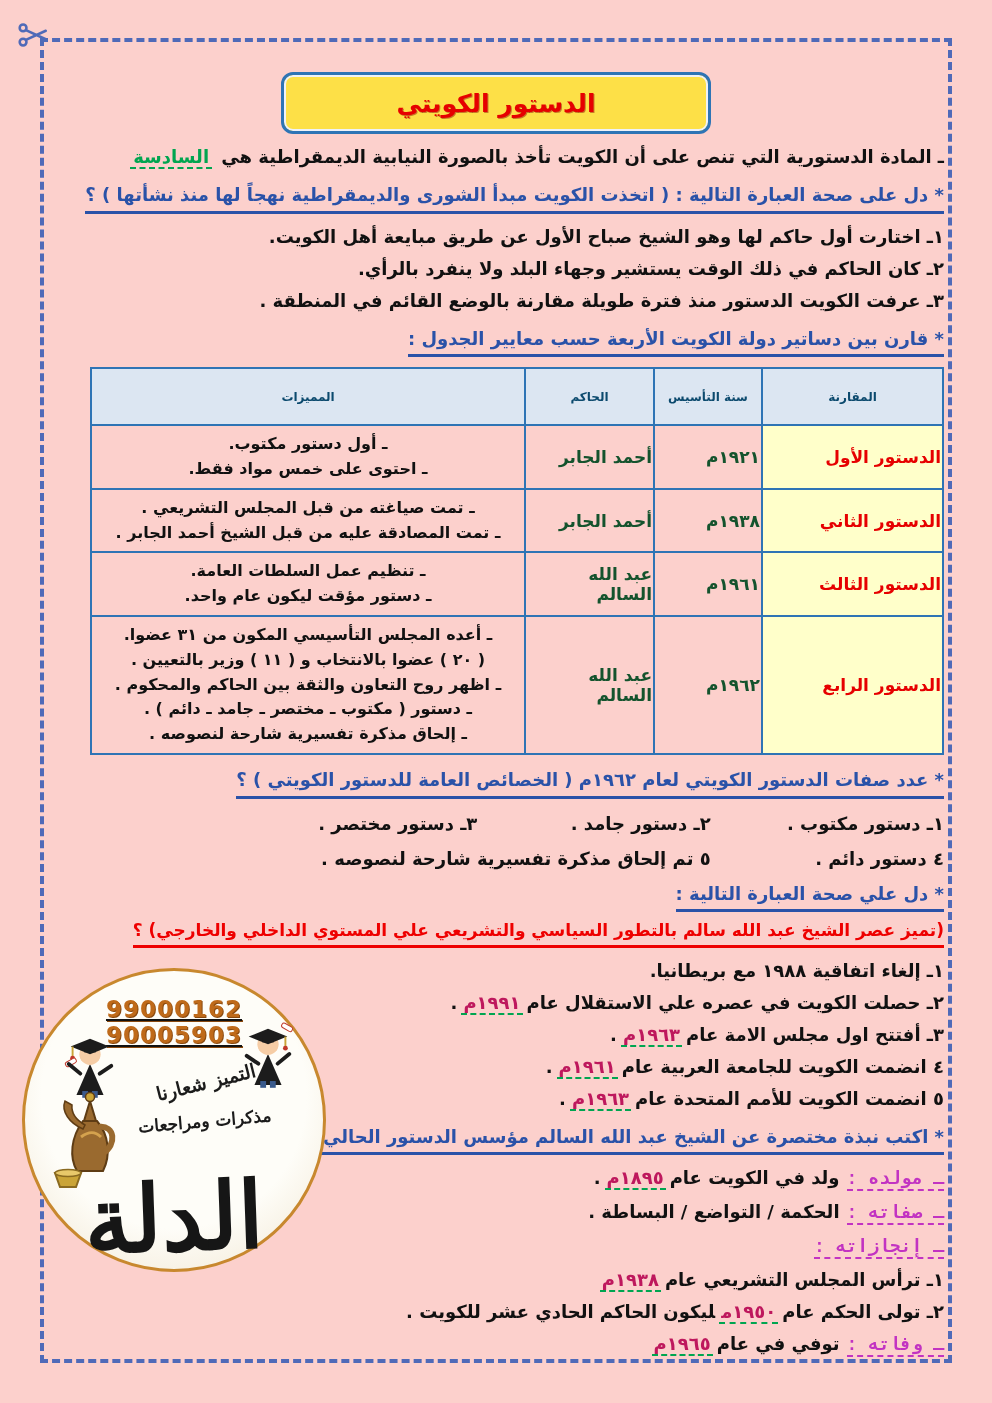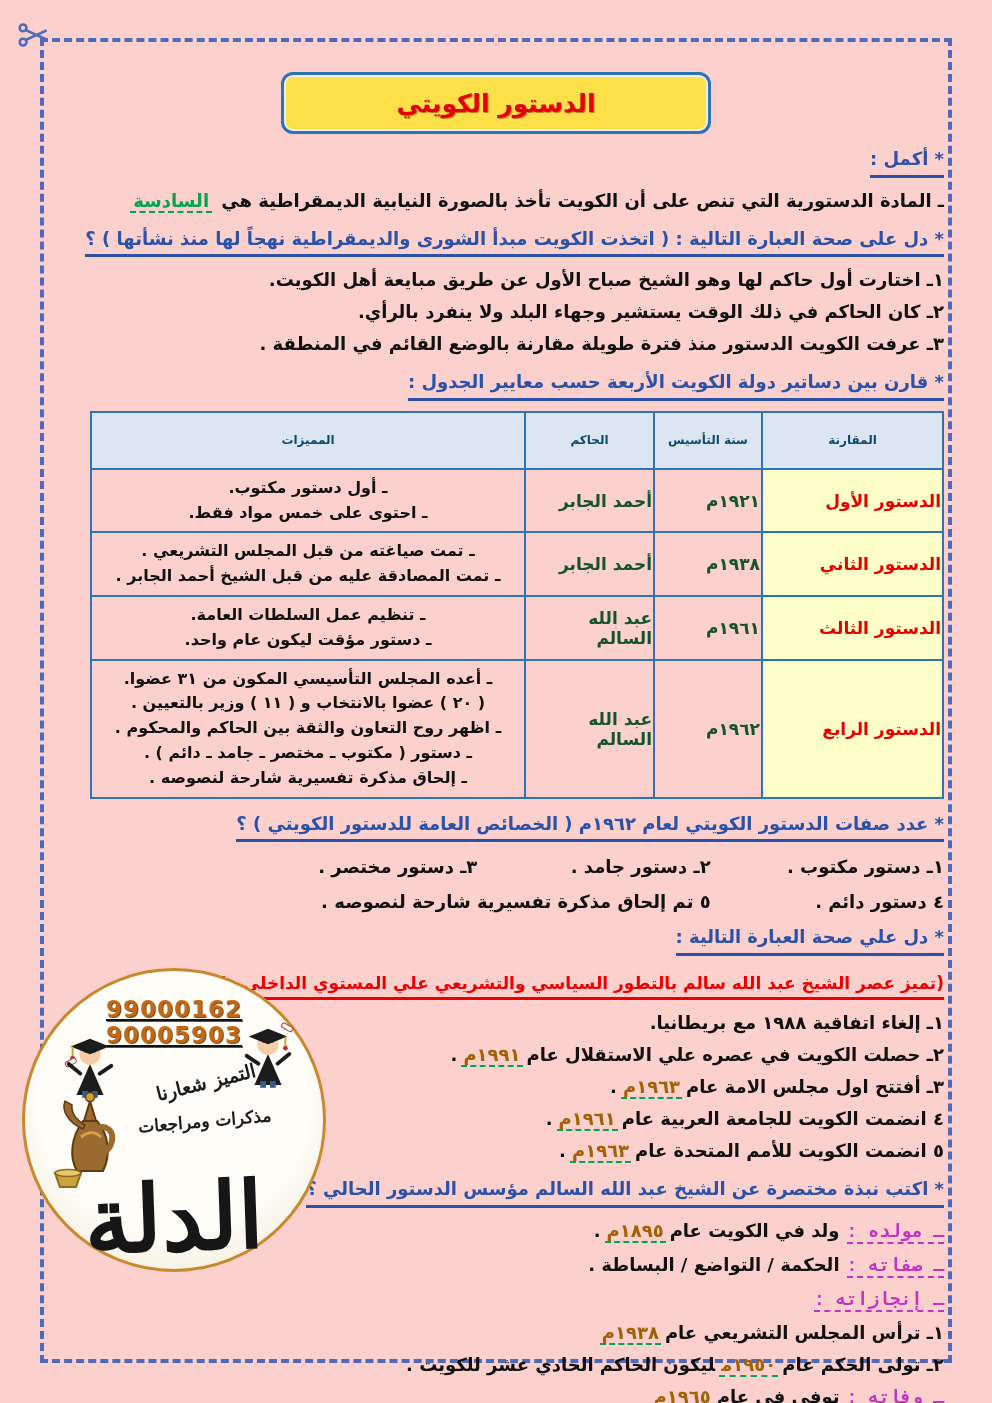--- a/index.html
+++ b/index.html
@@ -20,21 +20,21 @@
 
   .h-row{margin-top:14px;line-height:1.2;}
   .h-blue{display:inline-block;color:#2a52a8;font-size:18px;
     border-bottom:3px solid #2a52a8;padding-bottom:5px;}
   .h-red{display:inline-block;color:#ee0000;font-size:17px;
     border-bottom:3px solid #ee0000;padding-bottom:4px;}
 
   .line{font-size:18px;margin-top:9px;line-height:1.5;}
   .tight{margin-top:5px;}
   .ans{color:#00a550;border-bottom:2px dashed #00a550;padding:0 3px;margin:0 3px;}
-  .yr{color:#a16207;border-bottom:2px dashed #00a550;padding:0 2px;margin:0 4px;}
+  .yr{color:#be185d;border-bottom:2px dashed #00a550;padding:0 2px;margin:0 4px;}
   .lbl{color:#c233c2;border-bottom:2px dashed #c233c2;margin-left:7px;font-family:Liberation Mono, monospace;}
 
   table.ctable{border-collapse:collapse;margin-top:10px;table-layout:fixed;}
   .ctable th,.ctable td{border:2.5px solid #2e74b5;}
   .ctable th{background:#dce6f2;color:#0c4a6e;font-size:12px;height:53px;text-align:center;}
   .col-name{width:181px;} .col-year{width:108px;} .col-ruler{width:129px;} .col-feat{width:434px;}
   td.name{background:#ffffca;color:#e60000;font-size:17px;}
   td.year,td.ruler{text-align:right;font-size:17px;color:#14532d;}
   td.feats{padding:6px 10px;font-size:16px;}
   .feat{line-height:1.55;text-align:center;}
@@ -71,23 +71,20 @@
       <path d="M7 8.5 L21 15 M7 15.5 L21 9" stroke="#4f6ab8" stroke-width="1.8" fill="none" stroke-linecap="round"></path>
     </svg>
   </div>
 
   <div class="sheet">
 
     <div class="title-box">
       <span class="title-text">الدستور الكويتي</span>
     </div>
 
-    <div class="h-row">
-      <span class="h-blue">* أكمل :</span>
-    </div>
     <div class="line">
       <span>ـ المادة الدستورية التي تنص على أن الكويت تأخذ بالصورة النيابية الديمقراطية هي</span>
       <span class="ans">السادسة</span>
     </div>
 
     <div class="h-row">
       <span class="h-blue">* دل على صحة العبارة التالية : ( اتخذت الكويت مبدأ الشورى والديمقراطية نهجاً لها منذ نشأتها ) ؟</span>
     </div>
     <div class="line">١ـ اختارت أول حاكم لها وهو الشيخ صباح الأول عن طريق مبايعة أهل الكويت.</div>
     <div class="line tight">٢ـ كان الحاكم في ذلك الوقت يستشير وجهاء البلد ولا ينفرد بالرأي.</div>
@@ -160,21 +157,21 @@
       <span>١ـ دستور مكتوب .</span>
       <span>٢ـ دستور جامد .</span>
       <span>٣ـ دستور مختصر .</span>
       <span>٤ دستور دائم .</span>
       <span class="span2">٥ تم إلحاق مذكرة تفسيرية شارحة لنصوصه .</span>
     </div>
 
     <div class="h-row">
       <span class="h-blue">* دل علي صحة العبارة التالية :</span>
     </div>
-    <div class="h-row" style="margin-top:17px">
+    <div class="h-row" style="margin-top:8px">
       <span class="h-red">(تميز عصر الشيخ عبد الله سالم بالتطور السياسي والتشريعي علي المستوي الداخلي والخارجي) ؟</span>
     </div>
 
     <div class="line">١ـ إلغاء اتفاقية ١٩٨٨ مع بريطانيا.</div>
     <div class="line tight">
       <span>٢ـ حصلت الكويت في عصره علي الاستقلال عام</span><span class="yr">١٩٩١م</span><span>.</span>
     </div>
     <div class="line tight">
       <span>٣ـ أفتتح اول مجلس الامة عام</span><span class="yr">١٩٦٣م</span><span>.</span>
     </div>

